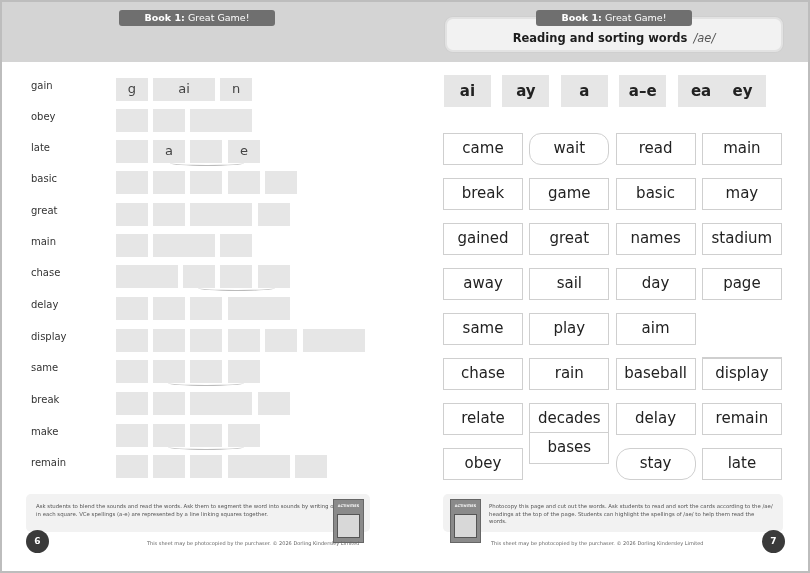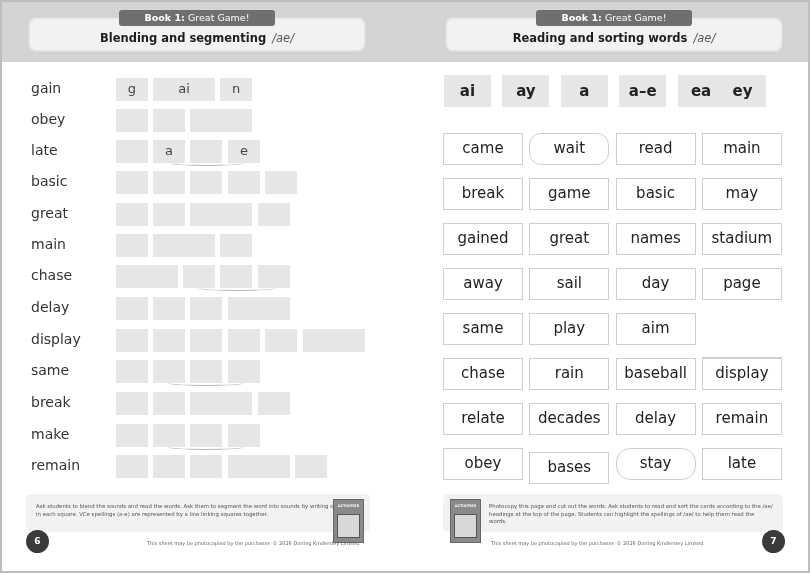--- a/index.html
+++ b/index.html
@@ -9,45 +9,40 @@
   .page.left { left: 0; width: 405px; border-left: 2px solid #bdbdbd; border-bottom: 2px solid #bdbdbd; }
   .page.right { left: 405px; width: 405px; border-right: 2px solid #bdbdbd; border-bottom: 2px solid #bdbdbd; }
   .header { position: absolute; left: 0; top: 0; width: 100%; height: 62px; background: #d4d4d4; border-top: 2px solid #bdbdbd; }
   .title-box { position: absolute; top: 15px; height: 35px; background: #f2f2f2; border: 2px solid #e2e2e2; border-radius: 8px; box-shadow: 0 0 0 1px #cfcfcf; }
   .title-tab { position: absolute; top: 8px; height: 16px; background: #6f6f6f; color: #fff; border-radius: 3px; font-size: 9.5px; text-align: center; line-height: 16px; }
   .title-tab b { font-weight: bold; }
   .title-text { position: absolute; left: 0; right: 0; top: 12px; text-align: center; font-size: 11.5px; font-weight: bold; color: #1d1d1d; }
   .title-text .ph { font-weight: normal; color: #555; font-style: italic; margin-left: 6px; }
 
   
-  .word-label { position: absolute; left: 29px; font-size: 14px; color: #333; }
+  .word-label { position: absolute; left: 29px; font-size: 10px; color: #333; }
   .sbox { position: absolute; height: 23px; background: #e6e6e6; font-size: 13px; color: #444; text-align: center; line-height: 22px; }
   .link { position: absolute; height: 6px; border-bottom: 1.5px solid #bbb; border-radius: 0 0 50% 50%; }
 
   
   .head-tile { position: absolute; top: 75px; width: 47px; height: 32px; background: #e6e6e6; font-size: 15px; font-weight: bold; color: #222; text-align: center; line-height: 32px; }
   .card { position: absolute; width: 80px; height: 32px; border: 1.5px solid #cfcfcf; background: #fff; font-size: 15px; color: #222; text-align: center; line-height: 29px; cursor: pointer; }
 
   .note { position: absolute; top: 494px; height: 38px; background: #f2f2f2; border-radius: 5px; font-size: 5.4px; line-height: 7.5px; color: #555; padding: 9px 10px; }
   .book-thumb { position: absolute; top: 499px; width: 31px; height: 44px; background: #8a8a8a; border: 1px solid #666; }
   .book-thumb .lbl { position: absolute; top: 4px; left: 0; right: 0; text-align: center; font-size: 3.5px; color: #fff; font-weight: bold; }
   .book-thumb .pic { position: absolute; left: 3px; right: 3px; top: 14px; bottom: 4px; background: #d8d8d8; border: 1px solid #555; }
   .copyright { position: absolute; top: 540px; font-size: 5px; color: #666; }
   .page-num { position: absolute; top: 530px; width: 23px; height: 23px; border-radius: 50%; background: #3a3a3a; color: #fff; font-size: 9px; font-weight: bold; text-align: center; line-height: 23px; }
 </style>
 </head>
 <body>
 
 <div class="page left">
   <div class="header">
-    <div class="title-box" style="left:26px;width:338px;">
-      <div class="title-text">
-        <span>Blending and segmenting</span><span class="ph">/ae/</span>
-      </div>
-    </div>
     <div class="title-tab" style="left:117px;width:156px;">
       <b>Book 1:</b> <span>Great Game!</span>
     </div>
   </div>
 
   <div id="seg-rows">
       <div class="word-label" style="top: 80px;">gain</div>
       <div class="sbox" style="left: 114px; top: 78px; width: 32px;">g</div>
       <div class="sbox" style="left: 151px; top: 78px; width: 62px;">ai</div>
       <div class="sbox" style="left: 218px; top: 78px; width: 32px;">n</div>
@@ -171,21 +166,21 @@
       <div class="card" style="left: 296.9px; top: 313px; margin-top: 44px;">train</div>
       <div class="card" style="left: 38px; top: 358px;">chase</div>
       <div class="card" style="left: 124.3px; top: 358px;">rain</div>
       <div class="card" style="left: 210.6px; top: 358px;">baseball</div>
       <div class="card" style="left: 296.9px; top: 358px;">display</div>
       <div class="card" style="left: 38px; top: 403px;">relate</div>
       <div class="card" style="left: 124.3px; top: 403px;">decades</div>
       <div class="card" style="left: 210.6px; top: 403px;">delay</div>
       <div class="card" style="left: 296.9px; top: 403px;">remain</div>
       <div class="card" style="left: 38px; top: 448px;">obey</div>
-      <div class="card" style="left: 124.3px; top: 452px;">bases</div>
+      <div class="card" style="left: 124.3px; top: 432px;">bases</div>
       <div class="card" style="left: 210.6px; top: 448px; border-radius: 14px;">stay</div>
       <div class="card" style="left: 296.9px; top: 448px;">late</div>
     </div>
 
   <div class="note" style="left:38px;width:340px;padding-left:46px;">Photocopy this page and cut out the words. Ask students to read and sort the cards according to the /ae/ headings at the top of the page. Students can highlight the spellings of /ae/ to help them read the words.</div>
   <div class="book-thumb" style="left:45px;">
     <div class="lbl">ACTIVITIES</div>
     <div class="pic"></div>
   </div>
   <div class="copyright" style="left:86px;">This sheet may be photocopied by the purchaser. © 2026 Dorling Kindersley Limited</div>

